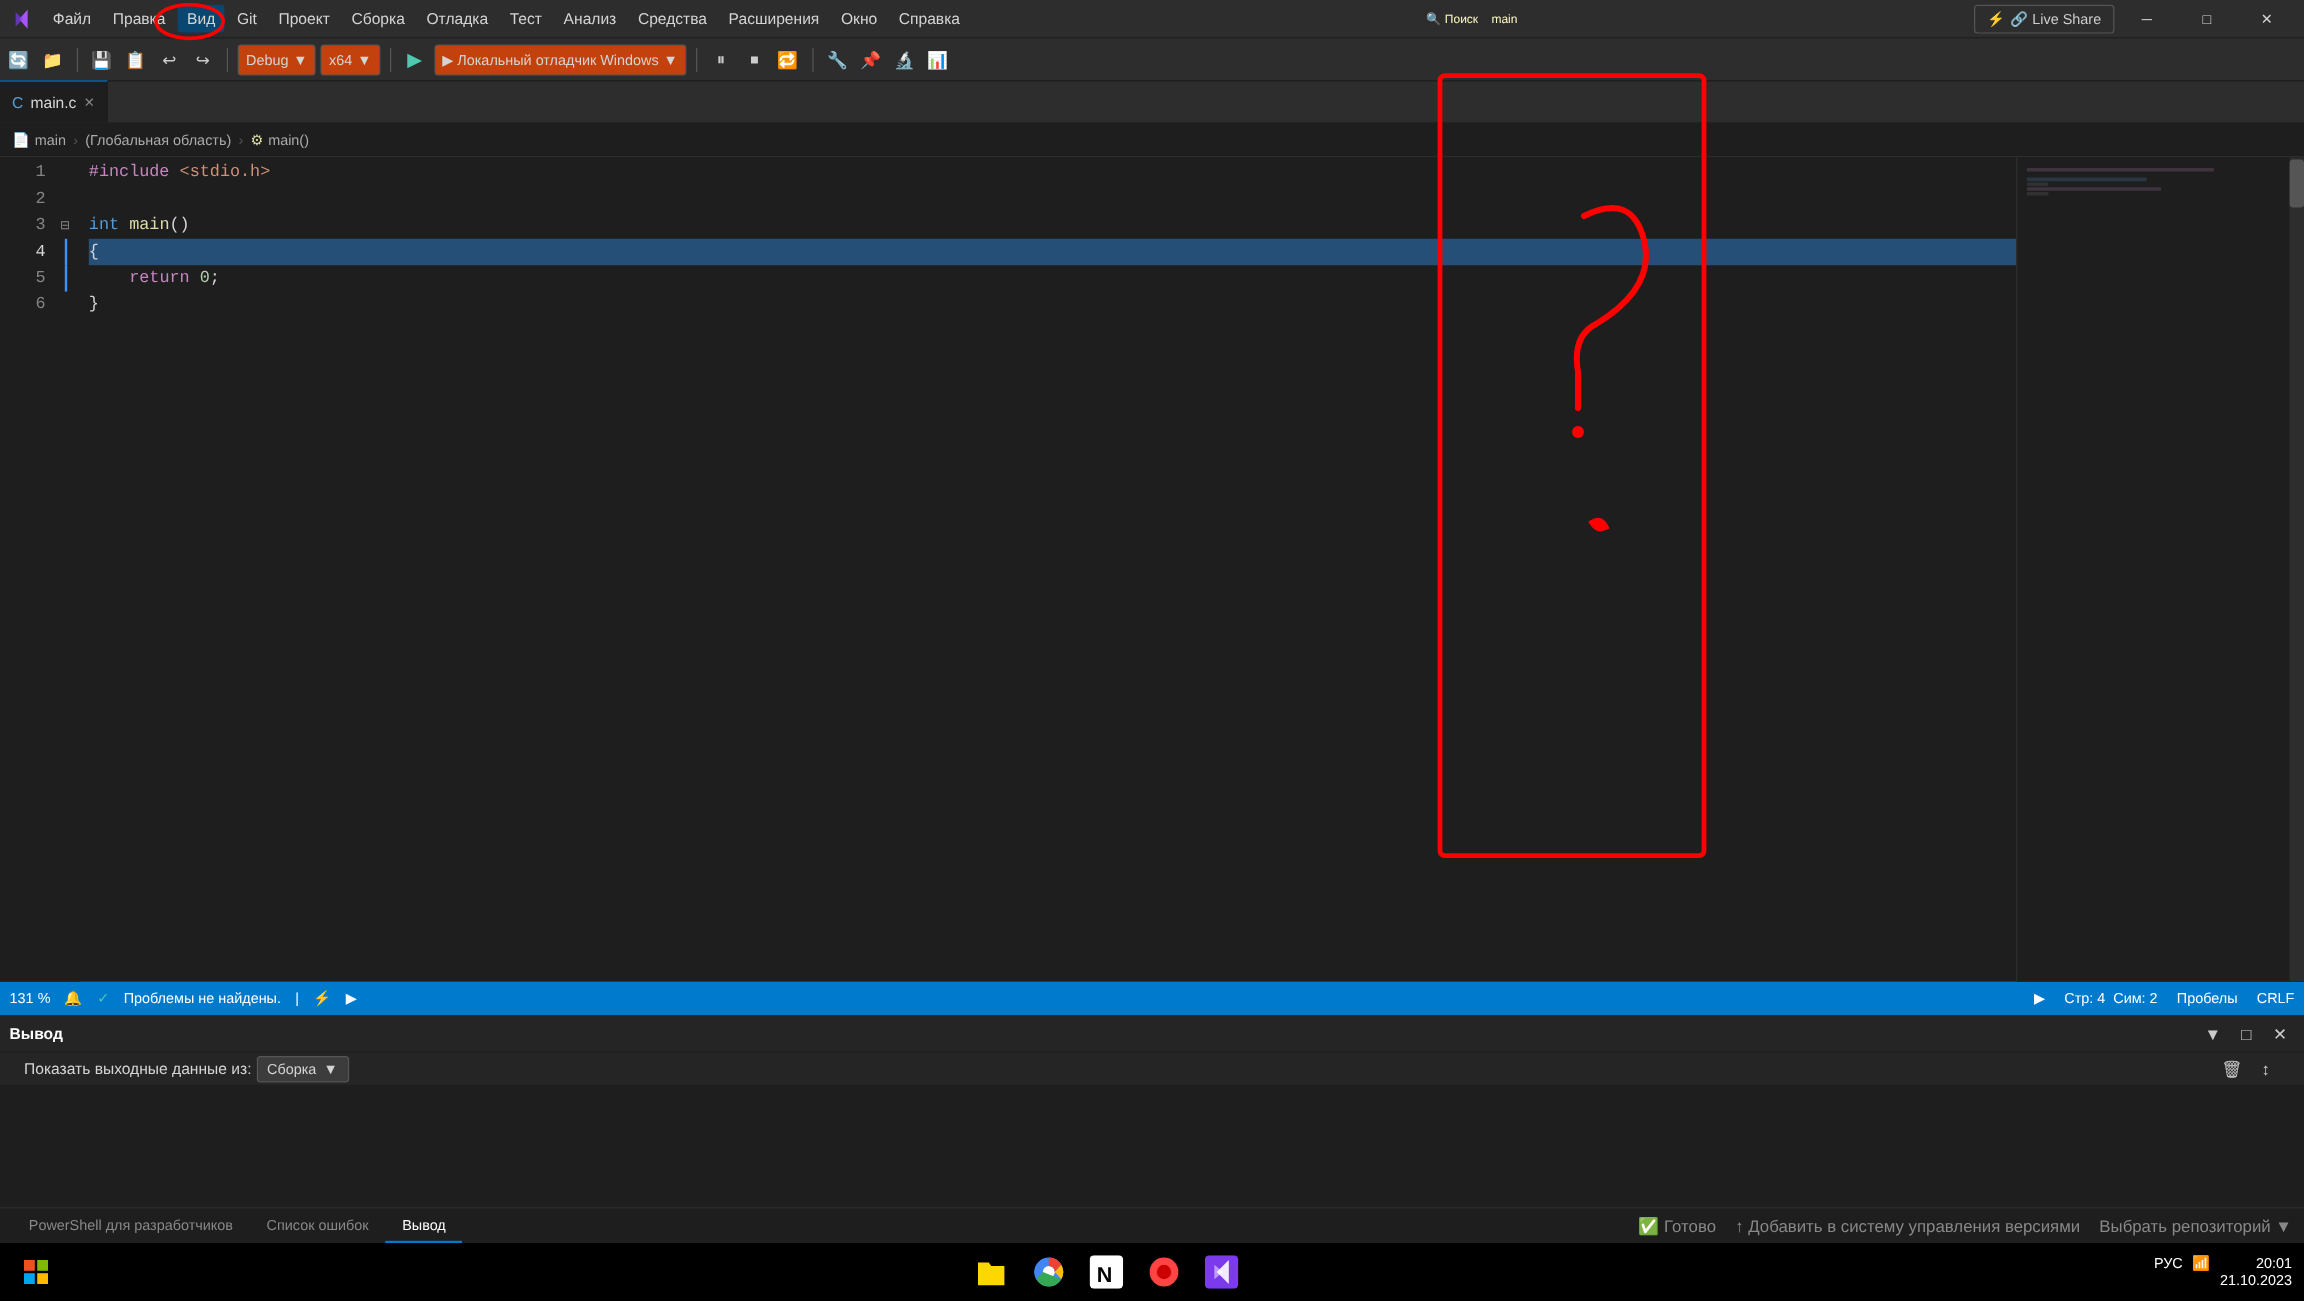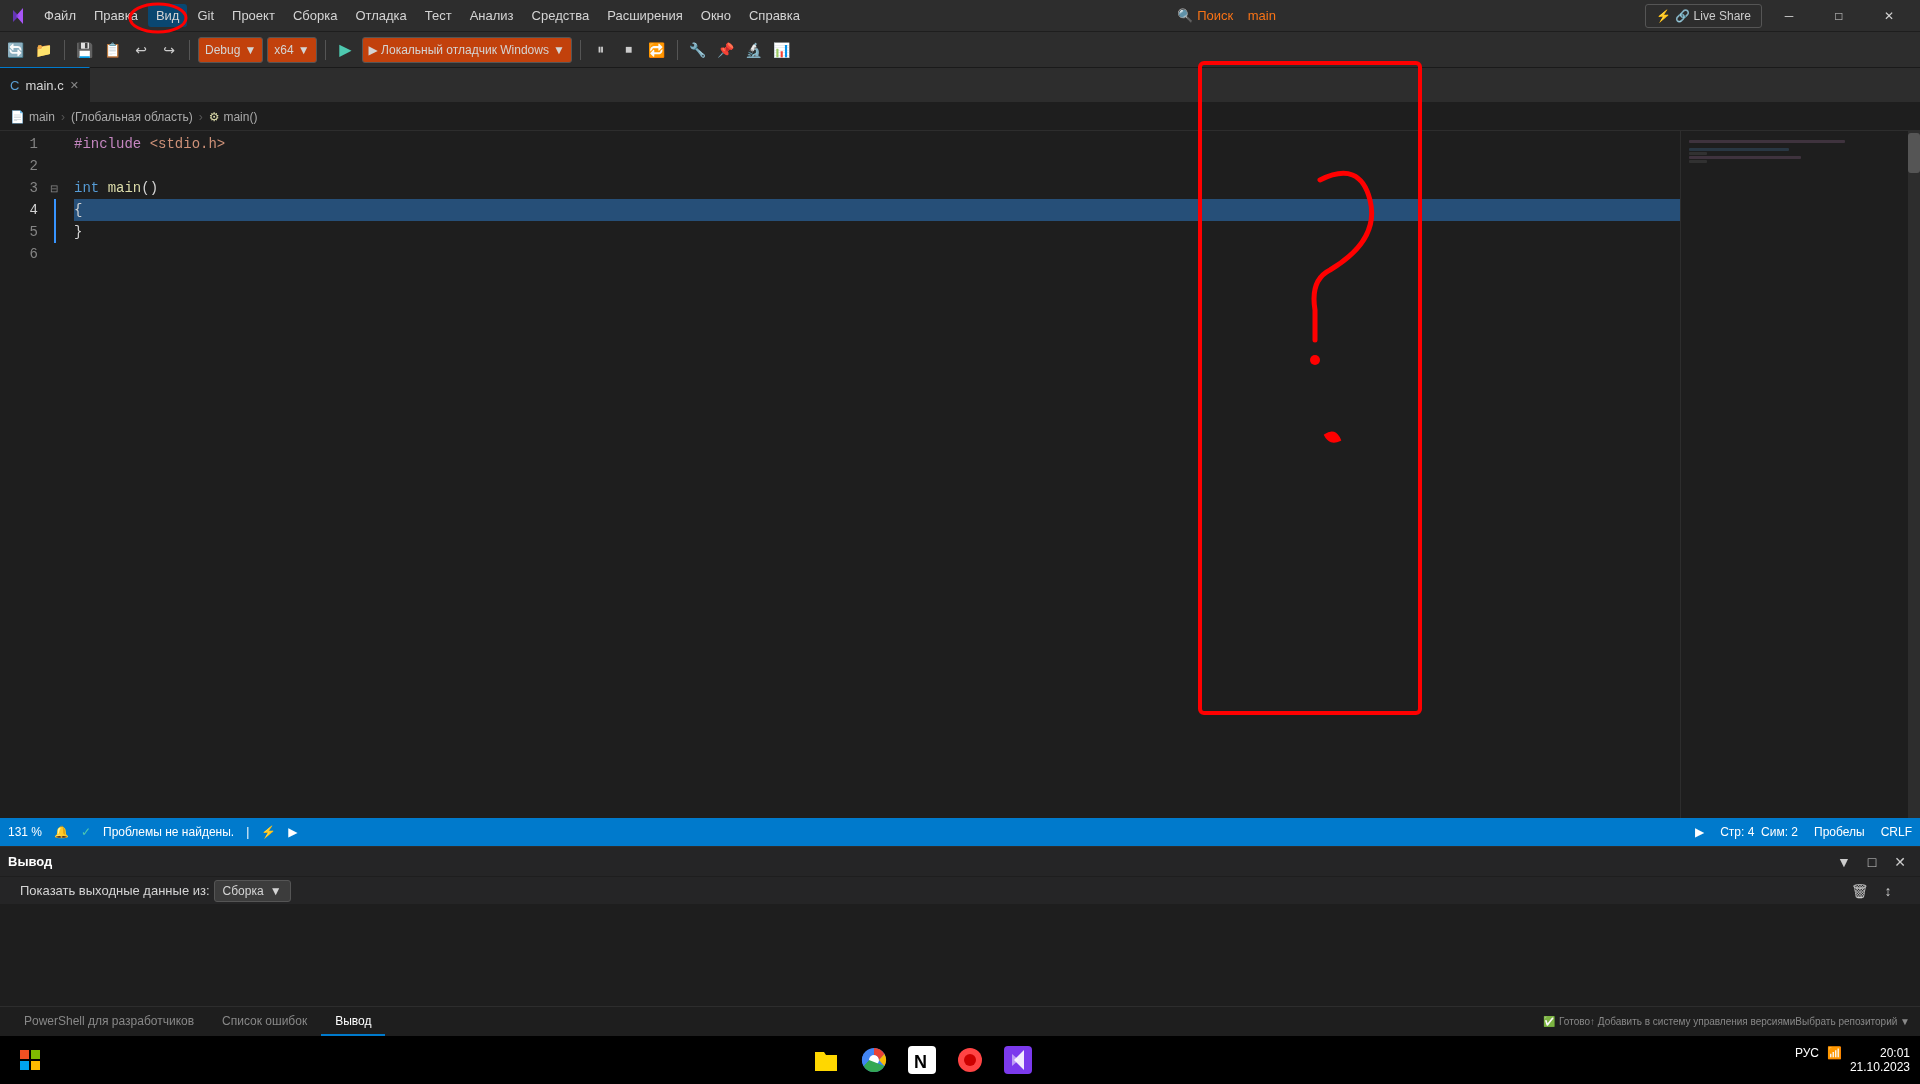--- a/index.html
+++ b/index.html
@@ -41,22 +41,22 @@
       align-items: center;
       gap: 2px;
     }
     .menu-item {
       padding: 4px 8px;
       cursor: pointer;
       border-radius: 3px;
       font-size: 13px;
     }
     .title-bar-center {
-      font-size: 13px;
-      color: #f97316;
+      font-size: 10px;
+      color: #fef9c3;
     }
     .title-bar-right {
       display: flex;
       align-items: center;
       gap: 4px;
     }
     .win-btn {
       width: 46px;
       height: 32px;
       display: flex;
@@ -490,20 +490,23 @@
       <span class="kw-include">#include</span><span class="punct"> </span><span class="str-angle">&lt;stdio.h&gt;</span>
     </div>
     <div class="code-line">&nbsp;</div>
     <div class="code-line">
       <span class="kw-int">int</span><span> </span><span class="fn-main">main</span><span class="punct">()</span>
     </div>
     <div class="code-line highlighted-line">
       <span class="punct">{</span>
     </div>
     <div class="code-line">
+      <span>&nbsp;&nbsp;&nbsp;&nbsp;</span><span class="kw-return">return</span><span> </span><span class="num">0</span><span class="punct">;</span>
+    </div>
+    <div class="code-line">
       <span class="punct">}</span>
     </div>
   </div>
 
   <div class="minimap-area">
     <div class="minimap-code">
       <div class="minimap-line" style="width:70%; background:#c586c0; opacity:0.4;"></div>
       <div class="minimap-line" style="width:0%;"></div>
       <div class="minimap-line" style="width:45%; background:#569cd6; opacity:0.4;"></div>
       <div class="minimap-line" style="width:8%;"></div>
@@ -554,21 +557,21 @@
       <div class="toolbar-btn">🗑</div>
       <div class="toolbar-btn">↕</div>
     </div>
   </div>
 </div>
 
 <div class="bottom-bar">
   <div class="bottom-tab">PowerShell для разработчиков</div>
   <div class="bottom-tab">Список ошибок</div>
   <div class="bottom-tab active">Вывод</div>
-  <div style="margin-left:auto; display:flex; align-items:center; font-size:10px; color:#888;">
+  <div style="margin-left:auto; display:flex; align-items:center; gap:16px; font-size:14px; color:#888;">
     <span>
       <span>✅</span>
       <span>Готово</span>
     </span>
     <span>
       ↑ <span>Добавить в систему управления версиями</span>
     </span>
     <span>
       <span>Выбрать репозиторий</span> ▼
     </span>

